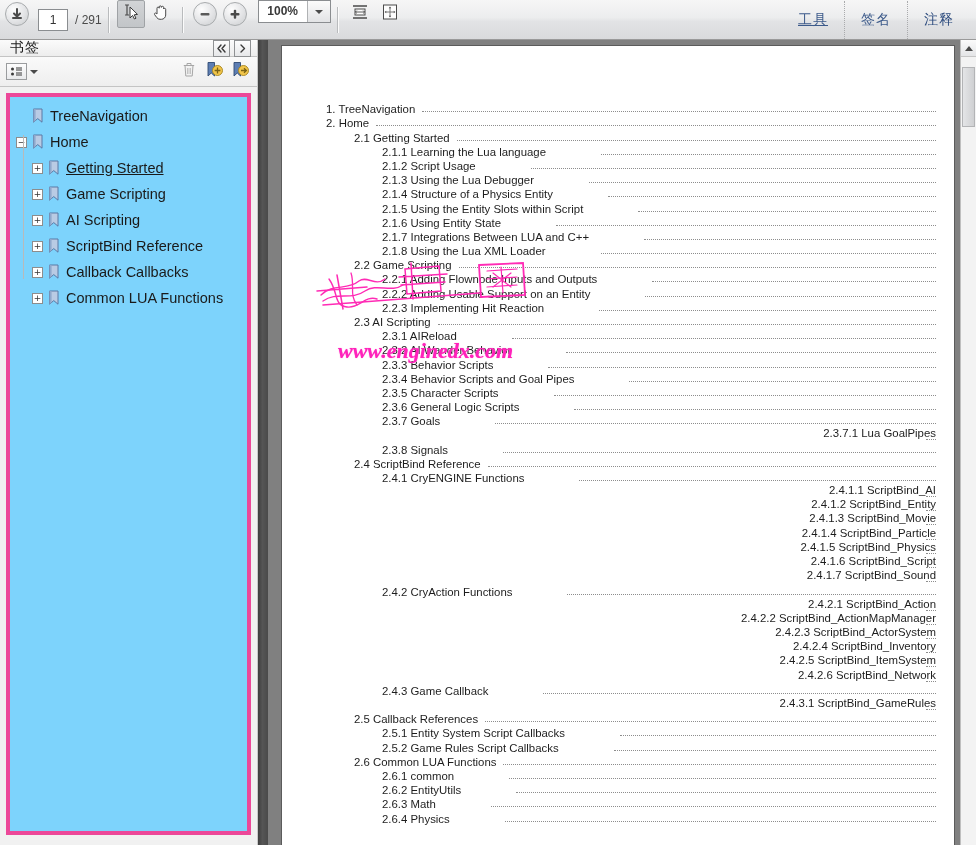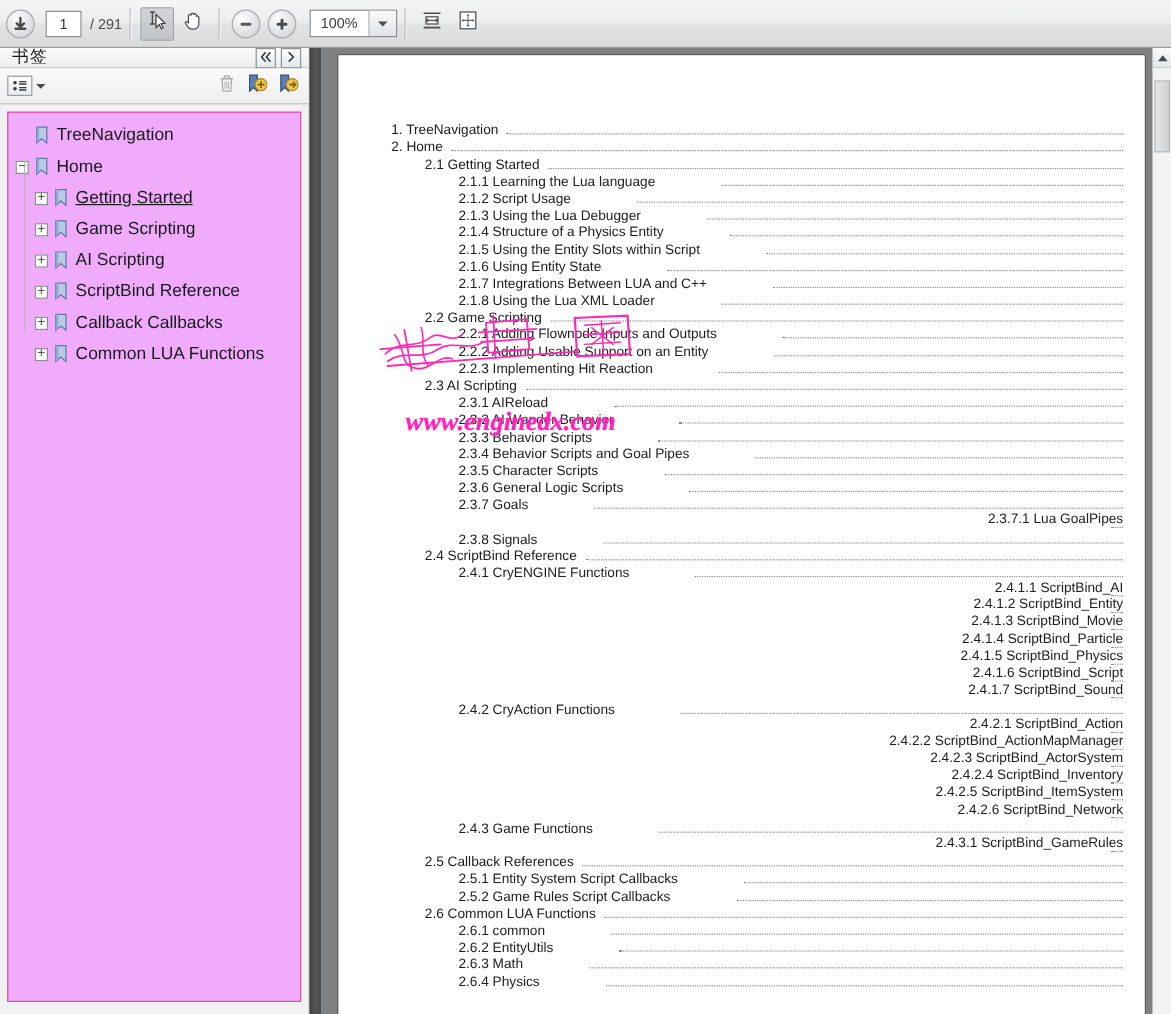--- a/index.html
+++ b/index.html
@@ -21,21 +21,21 @@
     position: relative;
     height: 40px;
     min-height: 40px;
     background: linear-gradient(to bottom, #f6f6f6 0%, #ecedee 45%, #e2e3e5 55%, #d9dadc 100%);
     border-bottom: 1px solid #9a9a9a;
     display: flex;
     align-items: center;
     padding: 0 2px;
     box-sizing: border-box;
   }
-  .tb-group { display: flex; align-items: center; height: 100%; }
+  .tb-group { display: flex; height: 100%; font-weight: bold; }
   .tb-sep {
     width: 1px; height: 26px;
     background: #b9bbbd;
     border-right: 1px solid #fbfbfb;
     margin: 0 6px;
   }
   .tb-btn {
     width: 28px; height: 28px;
     display: flex; align-items: center; justify-content: center;
     margin: 0 1px;
@@ -165,22 +165,22 @@
   .opt-btn {
     display: flex; align-items: center;
     border: 1px solid #9a9c9e;
     background: linear-gradient(to bottom,#fdfdfd,#e9eaec);
     padding: 1px 2px;
     box-sizing: border-box;
   }
   .tree-wrap {
     flex: 1;
     margin: 6px 6px 10px 6px;
-    background: #f0abfc;
-    border: 1px solid #ec4899;
+    background: #7dd3fc;
+    border: 4px solid #ec4899;
     overflow: hidden;
     position: relative;
   }
   .tree { padding: 6px 0 0 0; }
   .tnode {
     display: flex; align-items: center;
     height: 26px;
     padding-left: 6px;
     position: relative;
     white-space: nowrap;
@@ -402,20 +402,25 @@
         <span>
           <svg width="20" height="20" viewBox="0 0 20 20">
             <rect x="3.5" y="3" width="13" height="14" fill="#fdfdfd" stroke="#4a4a4a" stroke-width="1"></rect>
             <path d="M10 5.5 L10 14.5 M6 10 L14 10" stroke="#6a6a6a" stroke-width="0.9"></path>
             <path d="M10 4.6 L8.8 6.2 L11.2 6.2 Z M10 15.4 L8.8 13.8 L11.2 13.8 Z M4.6 10 L6.2 8.8 L6.2 11.2 Z M15.4 10 L13.8 8.8 L13.8 11.2 Z" fill="#4a4a4a"></path>
           </svg>
         </span>
       </div>
     </div>
 
+    <div class="tb-right">
+      <div class="tb-right-item tb-right-underline">工具</div>
+      <div class="tb-right-item">签名</div>
+      <div class="tb-right-item active">注释</div>
+    </div>
   </div>
 
   <div class="body-row">
 
     <div class="sidebar">
 
       <div class="sb-header">
         <div class="sb-title">书签</div>
         <div class="navbtn">
           <span>
@@ -729,21 +734,21 @@
               </div>
               <div class="toc-row lvl3">
                 <span class="toc-text">2.4.2.5 ScriptBind_ItemSystem</span>
                 <span class="toc-dots"></span>
               </div>
               <div class="toc-row lvl3">
                 <span class="toc-text">2.4.2.6 ScriptBind_Network</span>
                 <span class="toc-dots"></span>
               </div>
               <div class="toc-row lvl2">
-                <span class="toc-text">2.4.3 Game Functions</span>
+                <span class="toc-text">2.4.3 Game Callback</span>
                 <span class="toc-dots"></span>
               </div>
               <div class="toc-row lvl3">
                 <span class="toc-text">2.4.3.1 ScriptBind_GameRules</span>
                 <span class="toc-dots"></span>
               </div>
               <div class="toc-row lvl1">
                 <span class="toc-text">2.5 Callback References</span>
                 <span class="toc-dots"></span>
               </div>

